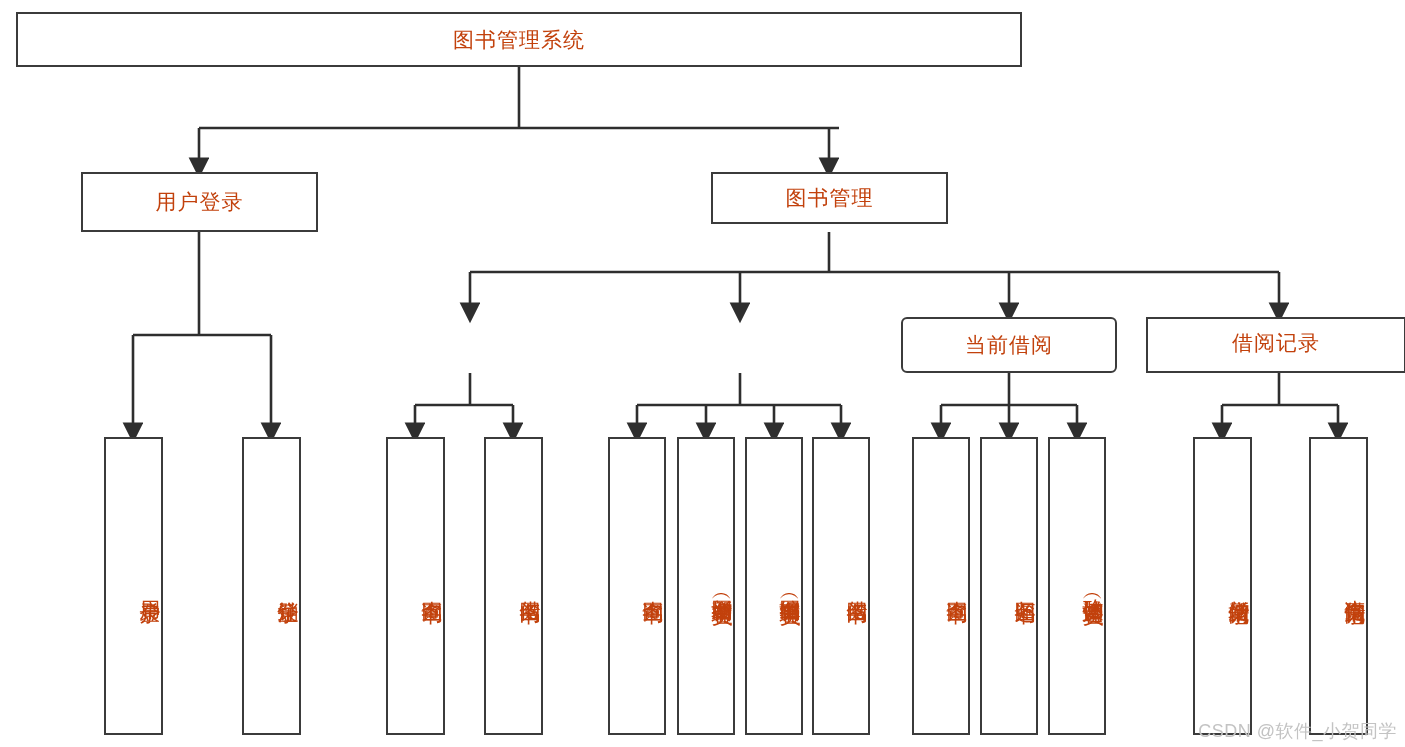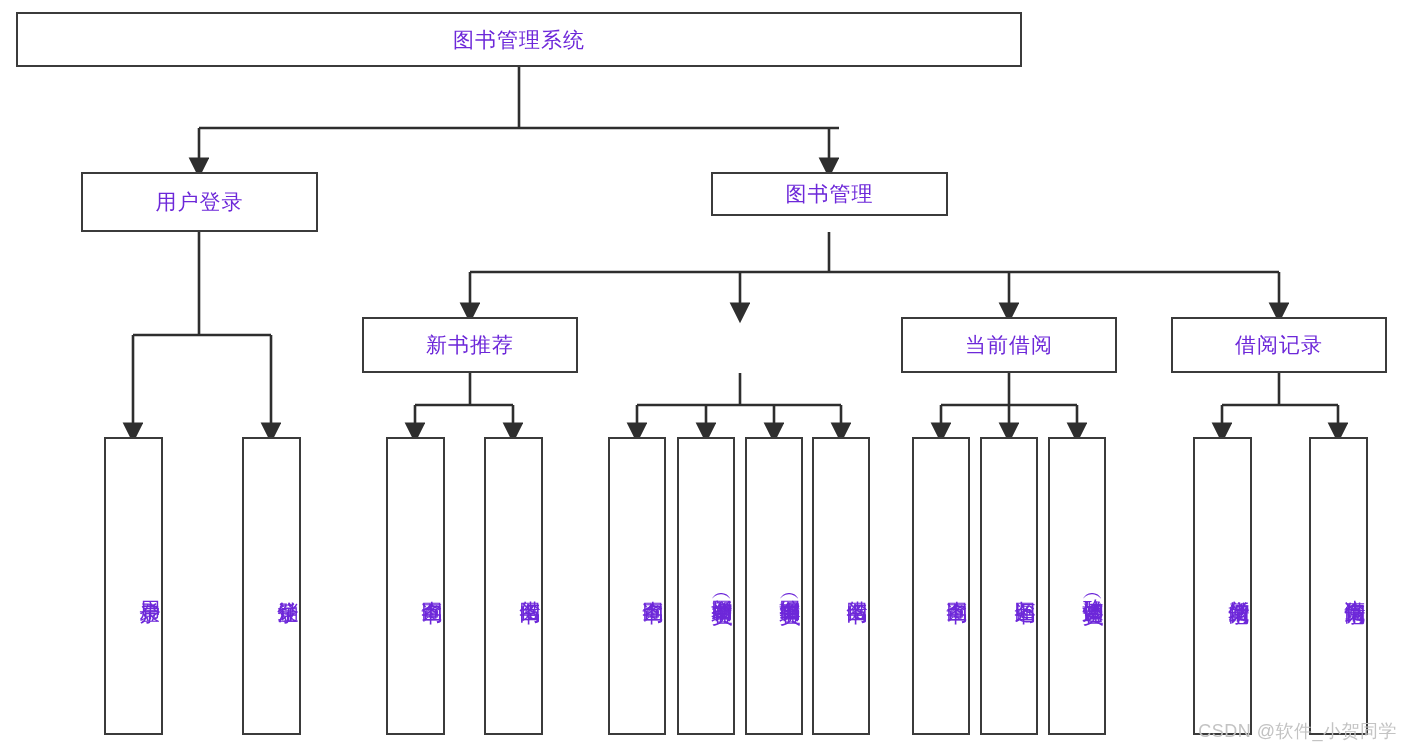--- a/index.html
+++ b/index.html
@@ -28,21 +28,21 @@
     pointer-events: none;
   }
   .node {
     position: absolute;
     box-sizing: border-box;
     background: #ffffff;
     border: 2px solid #3b3b3b;
     display: flex;
     align-items: center;
     justify-content: center;
-    color: #6d28d9;
+    color: #c2410c;
     z-index: 2;
   }
   .node-h {
     font-size: 21px;
     letter-spacing: 1px;
     line-height: 1.1;
     white-space: nowrap;
   }
   .node-v {
     font-size: 21px;
@@ -125,34 +125,31 @@
   </svg>
 
   <div class="node node-h" style="left:16px; top:12px; width:1006px; height:55px;">
     <span>图书管理系统</span>
   </div>
 
   <div class="node node-h" style="left:81px; top:172px; width:237px; height:60px;">
     <span>用户登录</span>
   </div>
 
-  <div class="node node-h" style="left:711px; top:172px; width:237px; height:44px;">
+  <div class="node node-h" style="left:711px; top:172px; width:237px; height:52px;">
     <span>图书管理</span>
   </div>
 
-  <div class="node node-h" style="left:362px; top:317px; width:216px; height:56px;">
-    <span>新书推荐</span>
-  </div>
-
-
-  <div class="node node-h" style="left:901px; top:317px; width:216px; height:56px;">
+
+
+  <div class="node node-h" style="left:901px; top:317px; width:216px; height:56px;border-radius:6px;">
     <span>当前借阅</span>
   </div>
 
-  <div class="node node-h" style="left:1171px; top:317px; width:216px; height:56px;">
+  <div class="node node-h" style="left:1146px; top:317px; width:260px; height:56px;font-family:Liberation Mono, monospace;">
     <span>借阅记录</span>
   </div>
 
   <div class="node node-v" style="left:104px; top:437px; width:59px; height:298px;">
     <span class="vlabel">用户登录</span>
   </div>
 
   <div class="node node-v" style="left:242px; top:437px; width:59px; height:298px;">
     <span class="vlabel">注销登录</span>
   </div>

